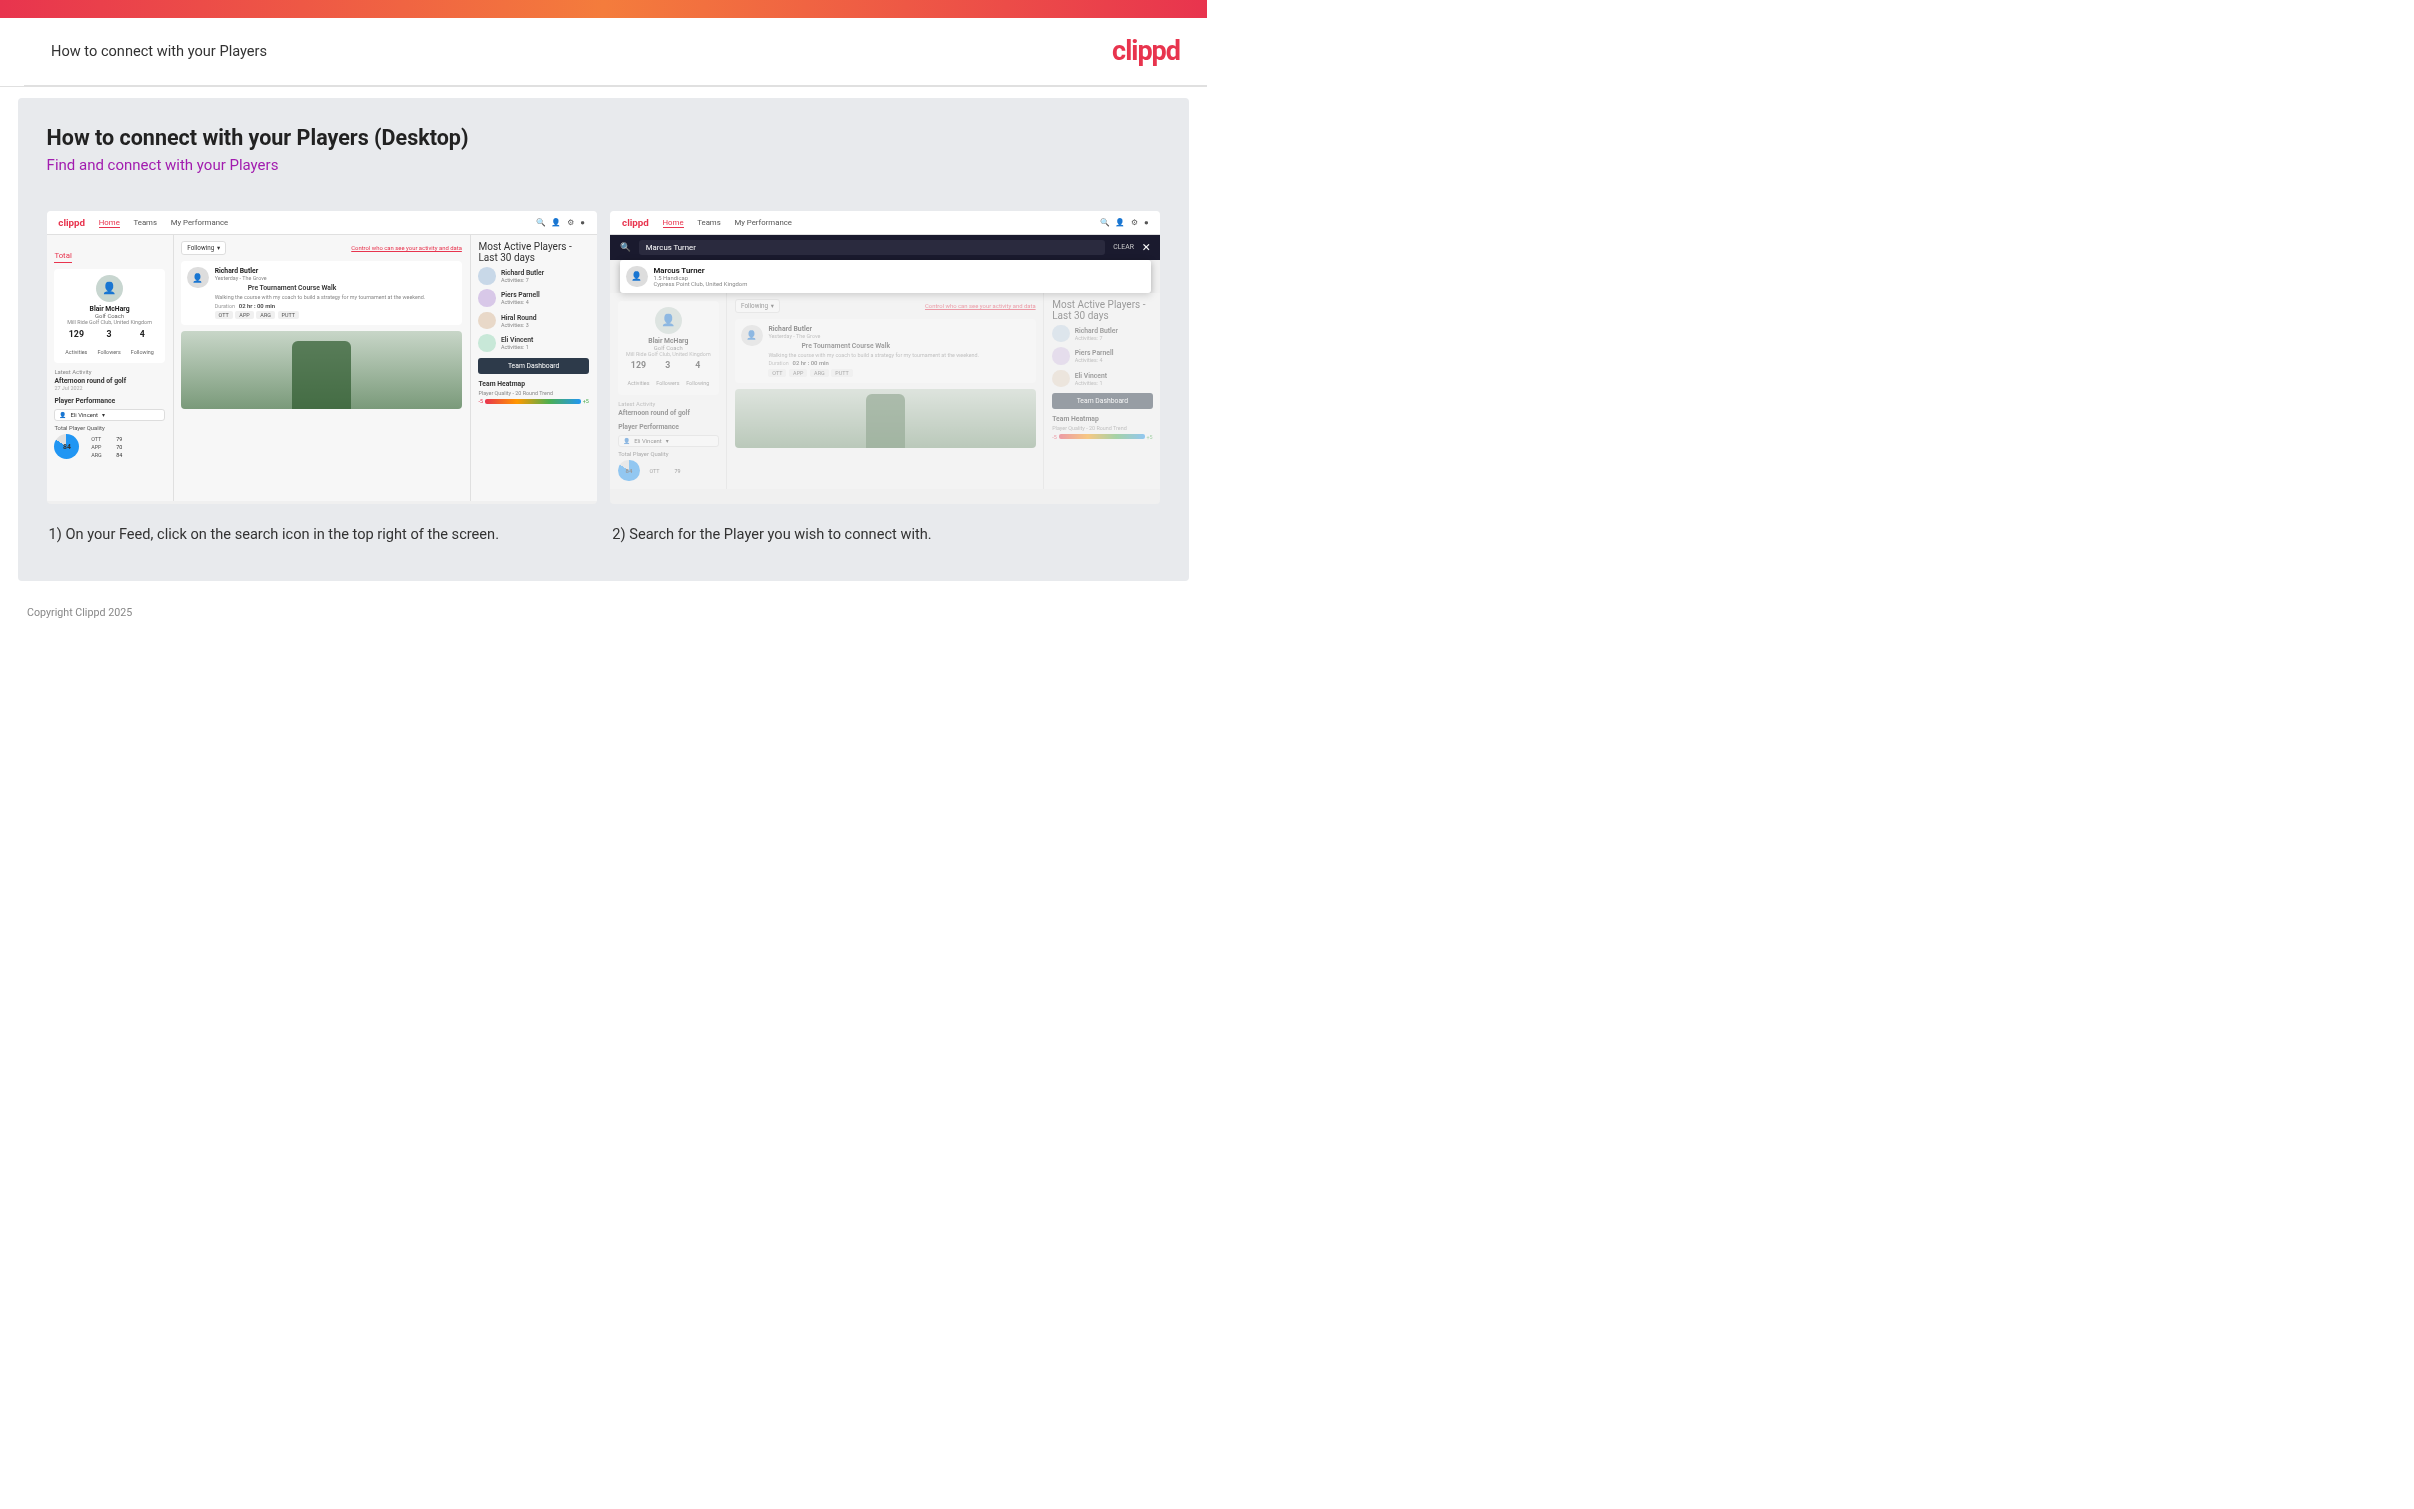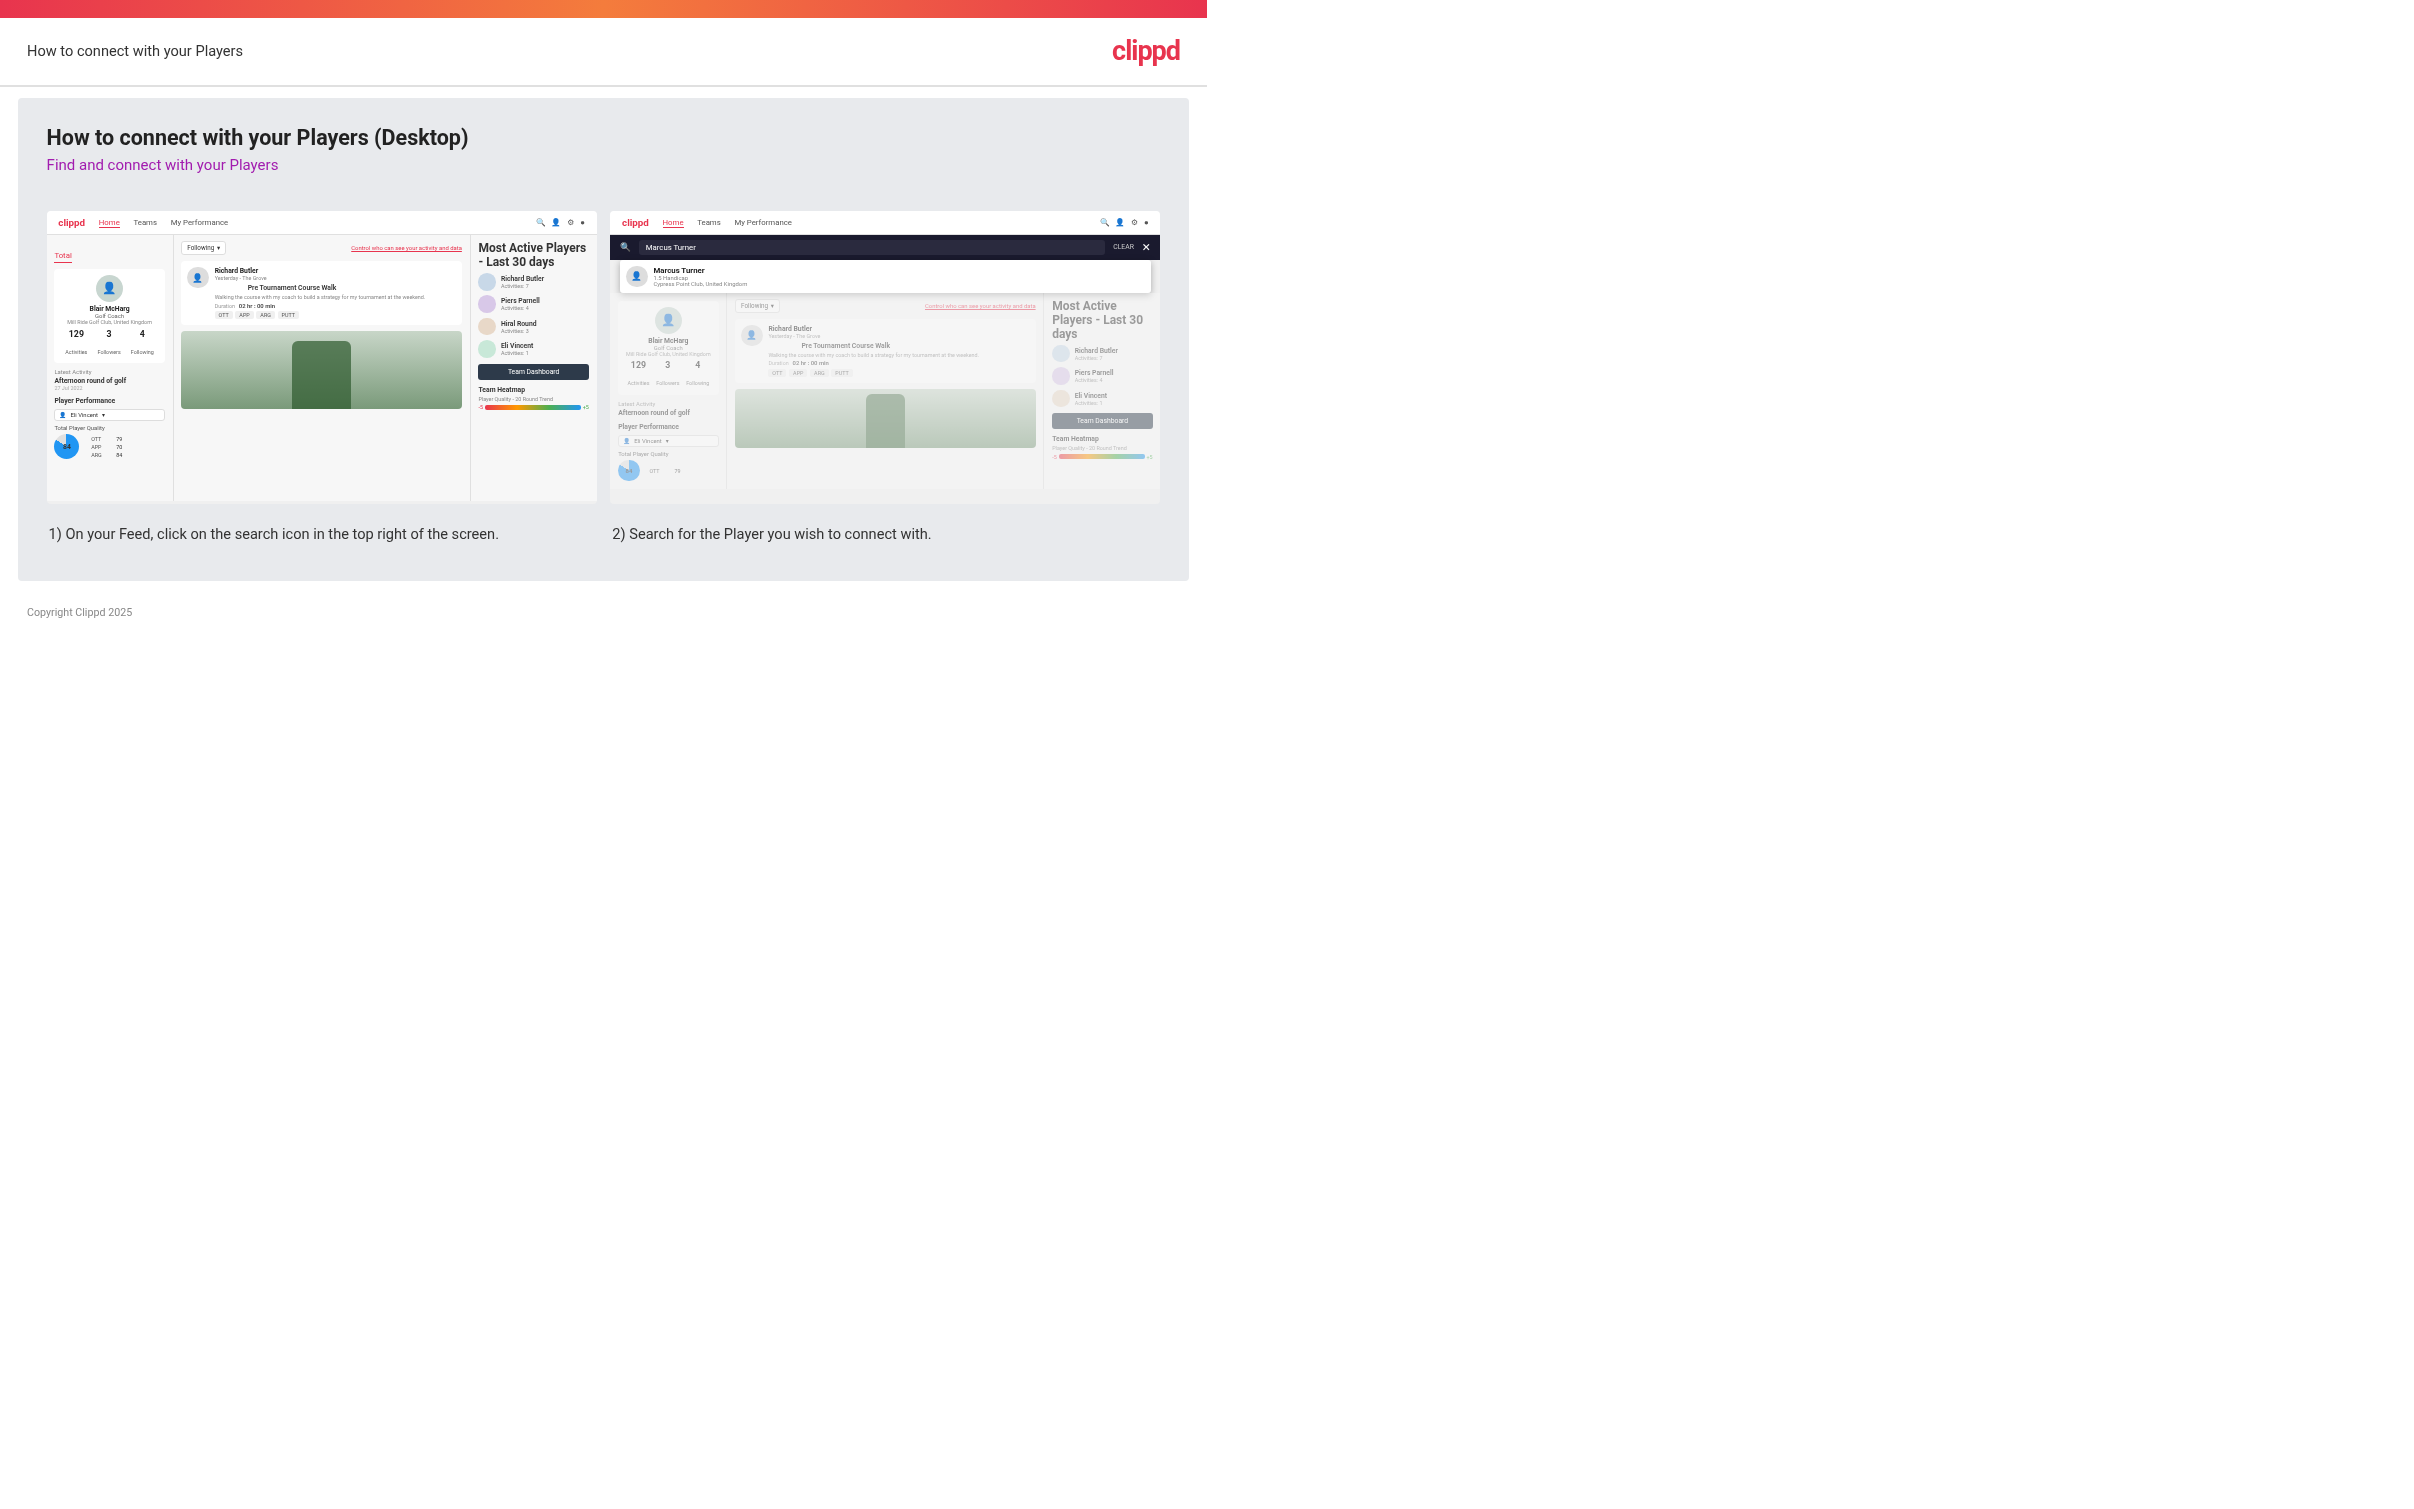--- a/index.html
+++ b/index.html
@@ -16,20 +16,21 @@
       background: linear-gradient(90deg, #e8344e 0%, #f47c3c 50%, #e8344e 100%);
     }
 
     
     .header {
       display: flex;
       align-items: center;
       justify-content: space-between;
       padding: 17.6px 27px;
       border-bottom: 1.5px solid #e0e0e0;
+      margin-left: 24px;
     }
 
     .header-title {
       font-size: 14.6px;
       color: #333;
       font-weight: 400;
     }
 
     .logo {
       font-size: 27px;
@@ -419,22 +420,22 @@
     
     .app-right {
       width: 127px;
       background: #f7f7f7;
       border-left: 1px solid #e0e0e0;
       padding: 5.9px 7.8px;
       overflow: hidden;
     }
 
     .section-title-sm {
-      font-size: 12px;
-      font-weight: 700;
+      font-size: 10px;
+      font-weight: 400;
       color: #333;
       margin-bottom: 3.9px;
     }
 
     .player-list-item {
       display: flex;
       align-items: center;
       gap: 4.9px;
       margin-bottom: 4.9px;
     }

